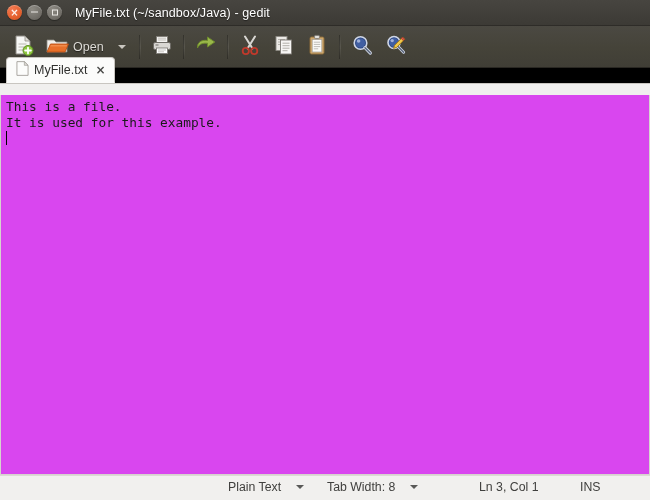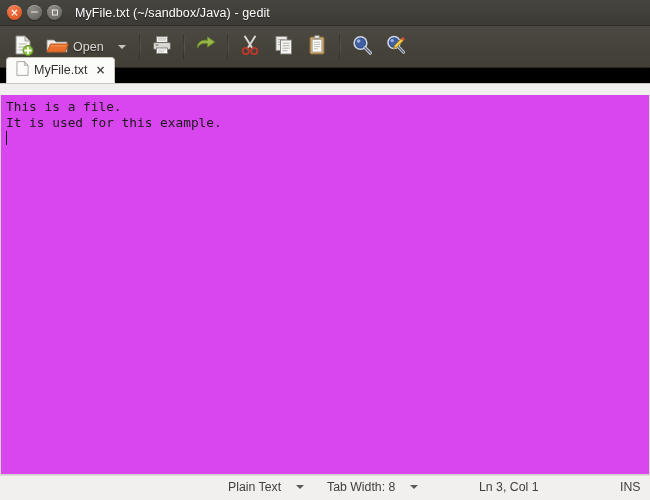--- a/index.html
+++ b/index.html
@@ -215,21 +215,21 @@
   }
   .sb-arrow {
     width: 0; height: 0;
     border-left: 4px solid transparent;
     border-right: 4px solid transparent;
     border-top: 4px solid #595957;
   }
   #sb-lang { left: 228px; }
   #sb-tabw { left: 327px; }
   #sb-pos  { left: 479px; }
-  #sb-ins  { left: 620px; }
+  #sb-ins  { left: 580px; }
 </style>
 </head>
 <body>
 
 <div id="app">
 
   <div class="titlebar">
     <div class="winbtns">
       <div class="wb wb-close">
         <span style="font-size:10px;font-weight:bold;">×</span>

